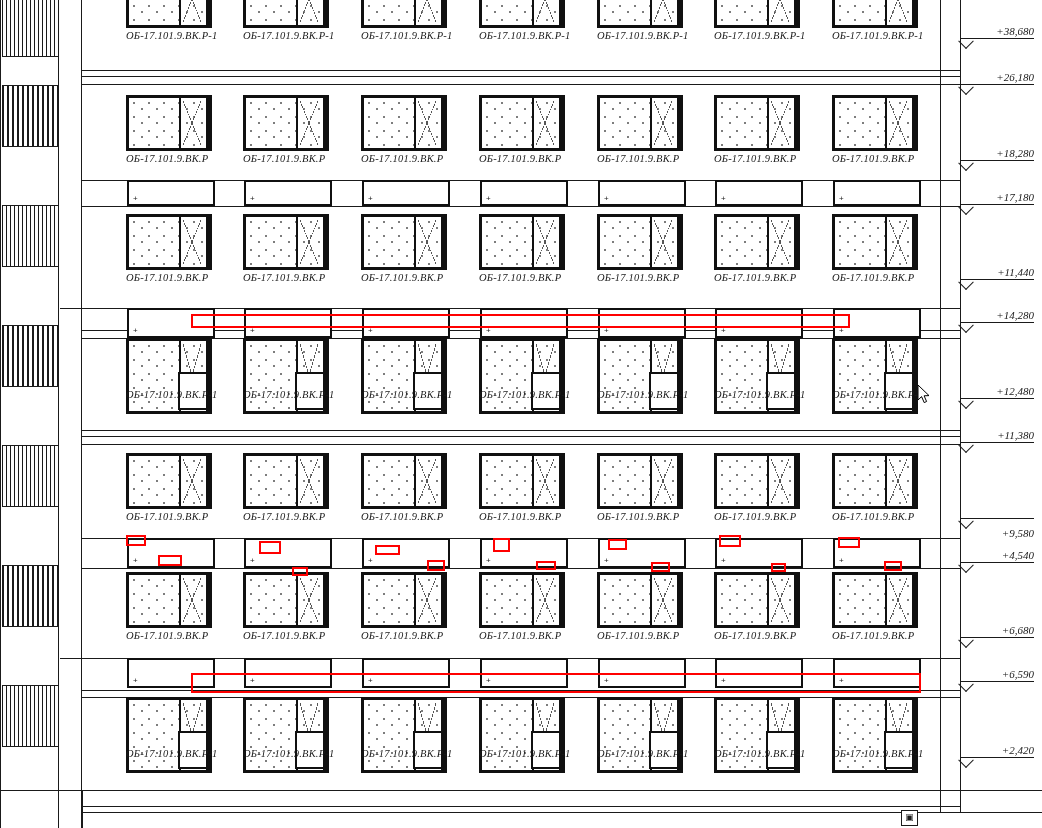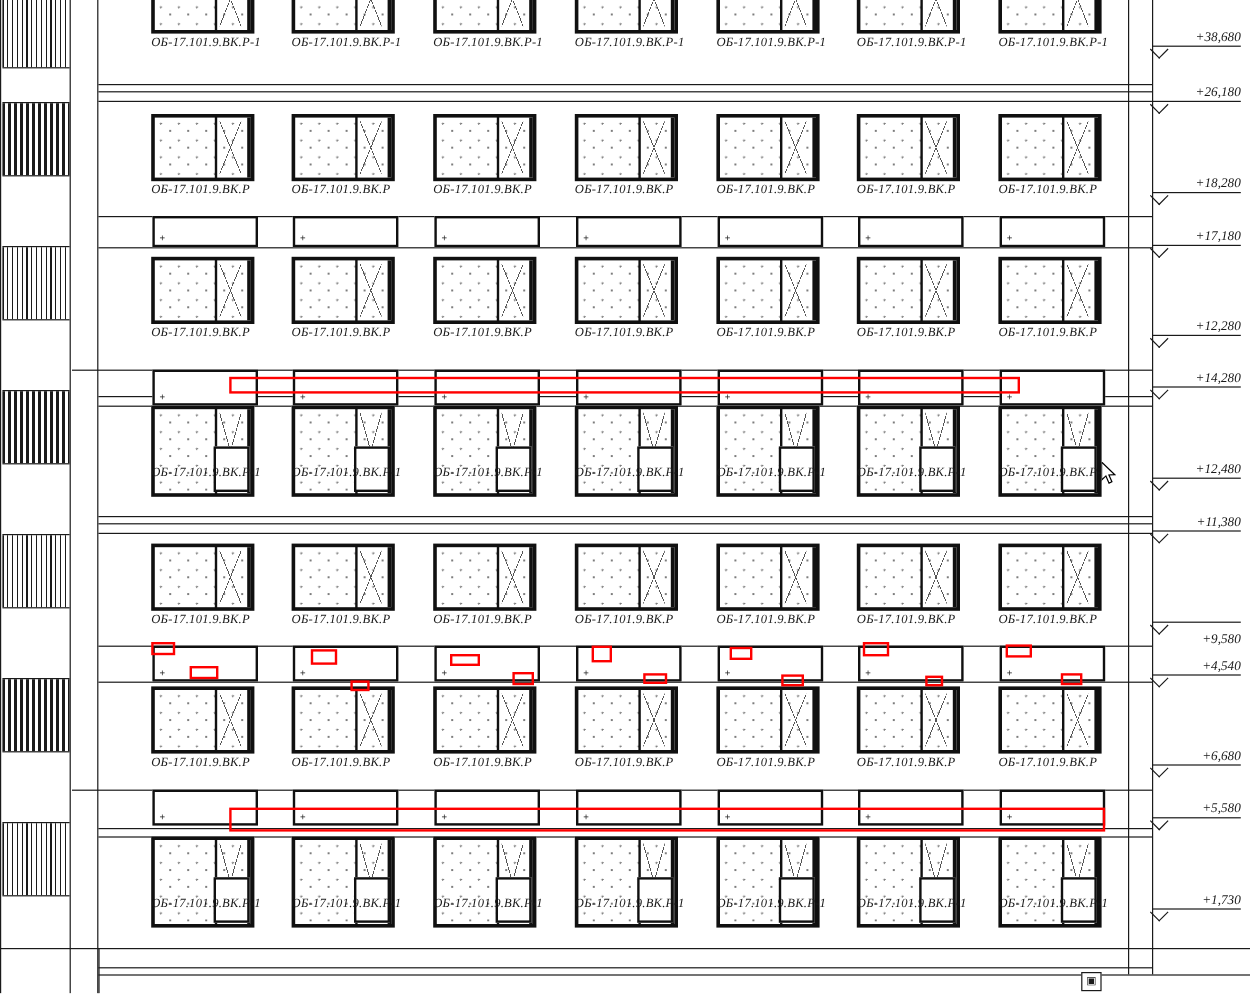--- a/index.html
+++ b/index.html
@@ -767,45 +767,45 @@
       <div class="hline" style="left: 960px; top: 84px; width: 74px;"></div>
       <div class="lev" style="top: 71px;">+26,180</div>
       <div class="lev-arrow" style="left: 966px; top: 84px;"></div>
       <div class="hline" style="left: 960px; top: 160px; width: 74px;"></div>
       <div class="lev" style="top: 147px;">+18,280</div>
       <div class="lev-arrow" style="left: 966px; top: 160px;"></div>
       <div class="hline" style="left: 960px; top: 204px; width: 74px;"></div>
       <div class="lev" style="top: 191px;">+17,180</div>
       <div class="lev-arrow" style="left: 966px; top: 204px;"></div>
       <div class="hline" style="left: 960px; top: 279px; width: 74px;"></div>
-      <div class="lev" style="top: 266px;">+12,280</div>
+      <div class="lev" style="top: 266px;">+11,440</div>
       <div class="lev-arrow" style="left: 966px; top: 279px;"></div>
       <div class="hline" style="left: 960px; top: 322px; width: 74px;"></div>
       <div class="lev" style="top: 309px;">+14,280</div>
       <div class="lev-arrow" style="left: 966px; top: 322px;"></div>
       <div class="hline" style="left: 960px; top: 398px; width: 74px;"></div>
       <div class="lev" style="top: 385px;">+12,480</div>
       <div class="lev-arrow" style="left: 966px; top: 398px;"></div>
       <div class="hline" style="left: 960px; top: 442px; width: 74px;"></div>
       <div class="lev" style="top: 429px;">+11,380</div>
       <div class="lev-arrow" style="left: 966px; top: 442px;"></div>
       <div class="hline" style="left: 960px; top: 518px; width: 74px;"></div>
       <div class="lev" style="top: 527px;">+9,580</div>
       <div class="lev-arrow" style="left: 966px; top: 518px;"></div>
       <div class="hline" style="left: 960px; top: 562px; width: 74px;"></div>
       <div class="lev" style="top: 549px;">+4,540</div>
       <div class="lev-arrow" style="left: 966px; top: 562px;"></div>
       <div class="hline" style="left: 960px; top: 637px; width: 74px;"></div>
       <div class="lev" style="top: 624px;">+6,680</div>
       <div class="lev-arrow" style="left: 966px; top: 637px;"></div>
       <div class="hline" style="left: 960px; top: 681px; width: 74px;"></div>
-      <div class="lev" style="top: 668px;">+5,580</div>
+      <div class="lev" style="top: 668px;">+6,590</div>
       <div class="lev-arrow" style="left: 966px; top: 681px;"></div>
       <div class="hline" style="left: 960px; top: 757px; width: 74px;"></div>
-      <div class="lev" style="top: 744px;">+1,730</div>
+      <div class="lev" style="top: 744px;">+2,420</div>
       <div class="lev-arrow" style="left: 966px; top: 757px;"></div>
     </div>
 
   <div class="mini-ctl" style="left:901px; top:810px;">▣</div>
 
   <div class="cursor" id="cursor-el" style="left: 918px; top: 385px;">
     <svg width="12" height="19" viewBox="0 0 12 19">
       <polygon points="0,0 0,15 3.6,11.6 6.2,17.6 8.6,16.5 6.1,10.8 11,10.6" fill="#ffffff" stroke="#000000" stroke-width="1"></polygon>
     </svg>
   </div>

